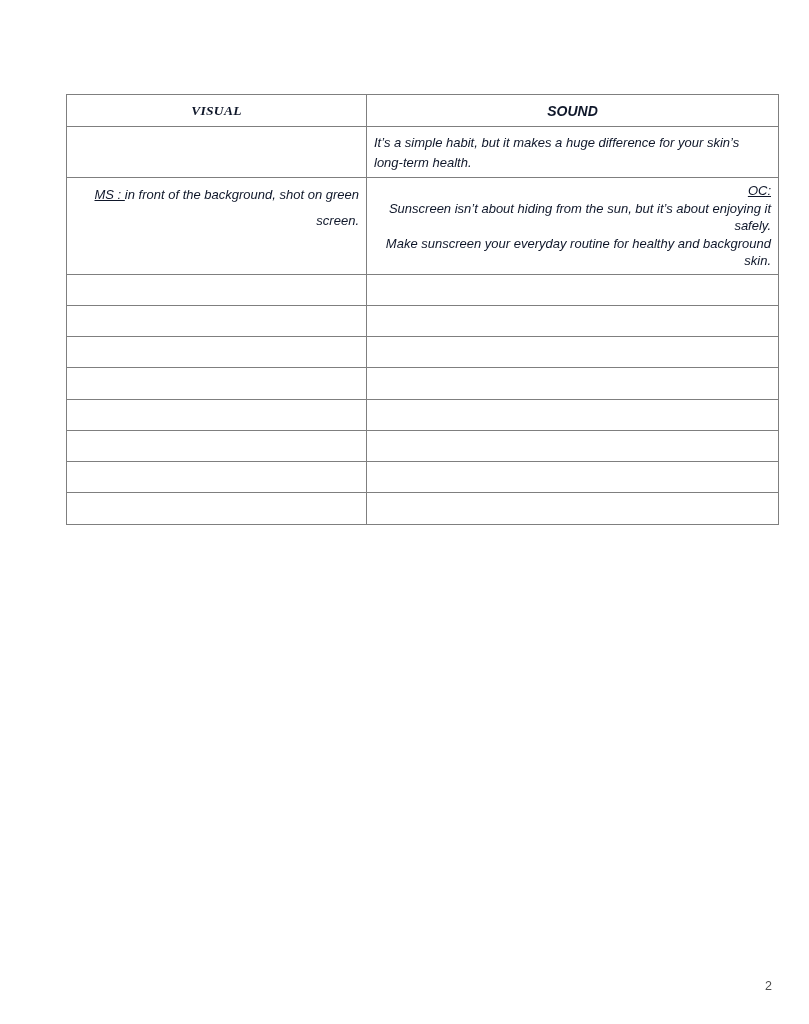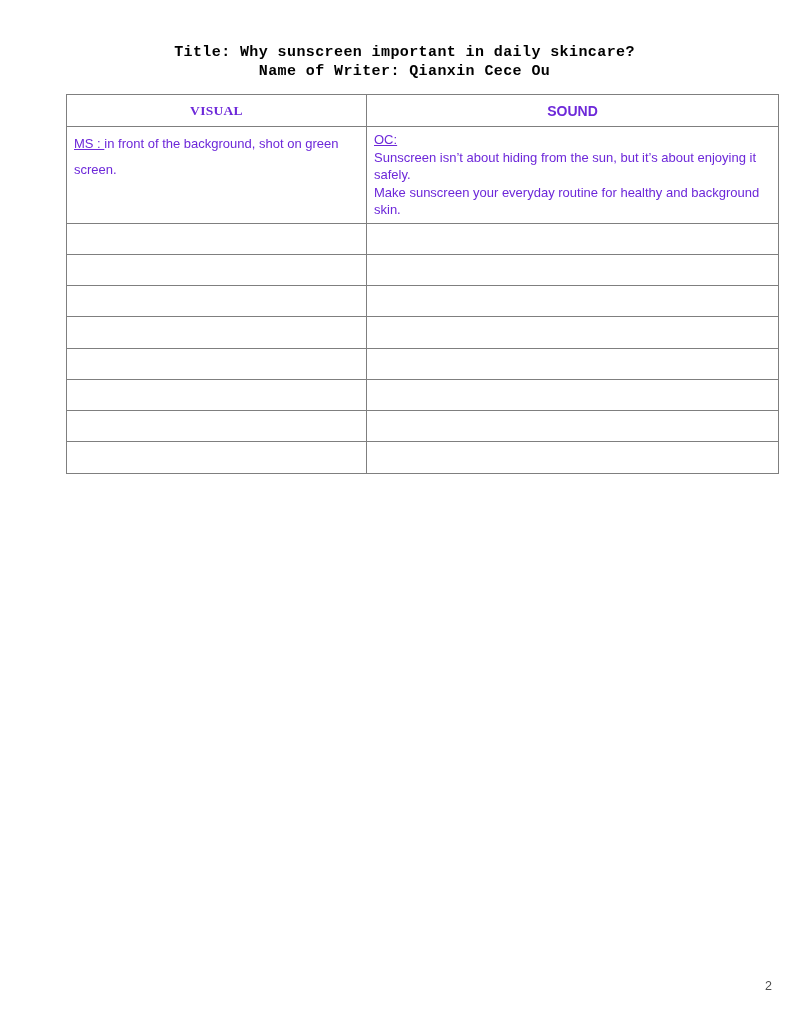--- a/index.html
+++ b/index.html
@@ -37,22 +37,23 @@
     width: 712px;
     border-collapse: collapse;
     table-layout: fixed;
   }
   .script-table col.col-visual { width: 300px; }
   .script-table col.col-sound  { width: 412px; }
   .script-table th,
   .script-table td {
     border: 1px solid #7f7f7f;
     font-size: 13px;
-    color: #6d28d9;
+    color: #0f172a;
     overflow: hidden;
+    font-style: italic;
   }
   .script-table th {
     height: 27px;
     vertical-align: middle;
     text-align: center;
     font-weight: bold;
     padding: 2px 4px;
   }
   th.visual-header {
     font-family: "Liberation Serif", serif;
@@ -62,59 +63,61 @@
   th.sound-header {
     font-family: "Liberation Sans", sans-serif;
     font-size: 14px;
   }
   .script-table td {
     vertical-align: top;
     padding: 6px 7px 4px 7px;
     line-height: 20px;
   }
   tr.row-quote     { height: 49px; }
-  tr.row-ms        { height: 88px; }
+  tr.row-ms        { height: 88px; text-align: right; }
   tr.row-transition{ height: 32px; }
   tr.empty-row     { height: 31.25px; }
   td.lh-loose { line-height: 26px; padding-top: 4px; }
   td.lh-tight { line-height: 17.5px; padding-top: 4px; }
   .u { text-decoration: underline; }
   .para { margin: 0; }
   .page-number {
     position: absolute;
     top: 979px;
     right: 37px;
     font-size: 12.5px;
     color: #4d4d4d;
     font-family: "Liberation Sans", sans-serif;
   }
 </style>
 </head>
 <body>
 
 <div class="page">
 
-  <div class="title-block">
-    <div><span>Title:</span> <span>Why sunscreen important in daily skincare?</span></div>
-    <div><span>Name of Writer:</span> <span>Qianxin Cece Ou</span></div>
-  </div>
 
   <table class="script-table">
     <colgroup>
       <col class="col-visual">
       <col class="col-sound">
     </colgroup>
     <thead>
       <tr>
         <th class="visual-header">VISUAL</th>
         <th class="sound-header">SOUND</th>
       </tr>
     </thead>
     <tbody>
 
+      <tr class="row-quote">
+        <td></td>
+        <td>
+          <div class="para">It’s a simple habit, but it makes a huge difference for your skin’s long-term health.</div>
+        </td>
+      </tr>
 
       <tr class="row-ms">
         <td class="lh-loose">
           <span class="u">MS : </span><span>in front of the background, shot on green screen.</span>
         </td>
         <td class="lh-tight">
           <div class="para"><span class="u">OC:</span></div>
           <div class="para">Sunscreen isn’t about hiding from the sun, but it’s about enjoying it safely.</div>
           <div class="para">Make sunscreen your everyday routine for healthy and background skin.</div>
         </td>

